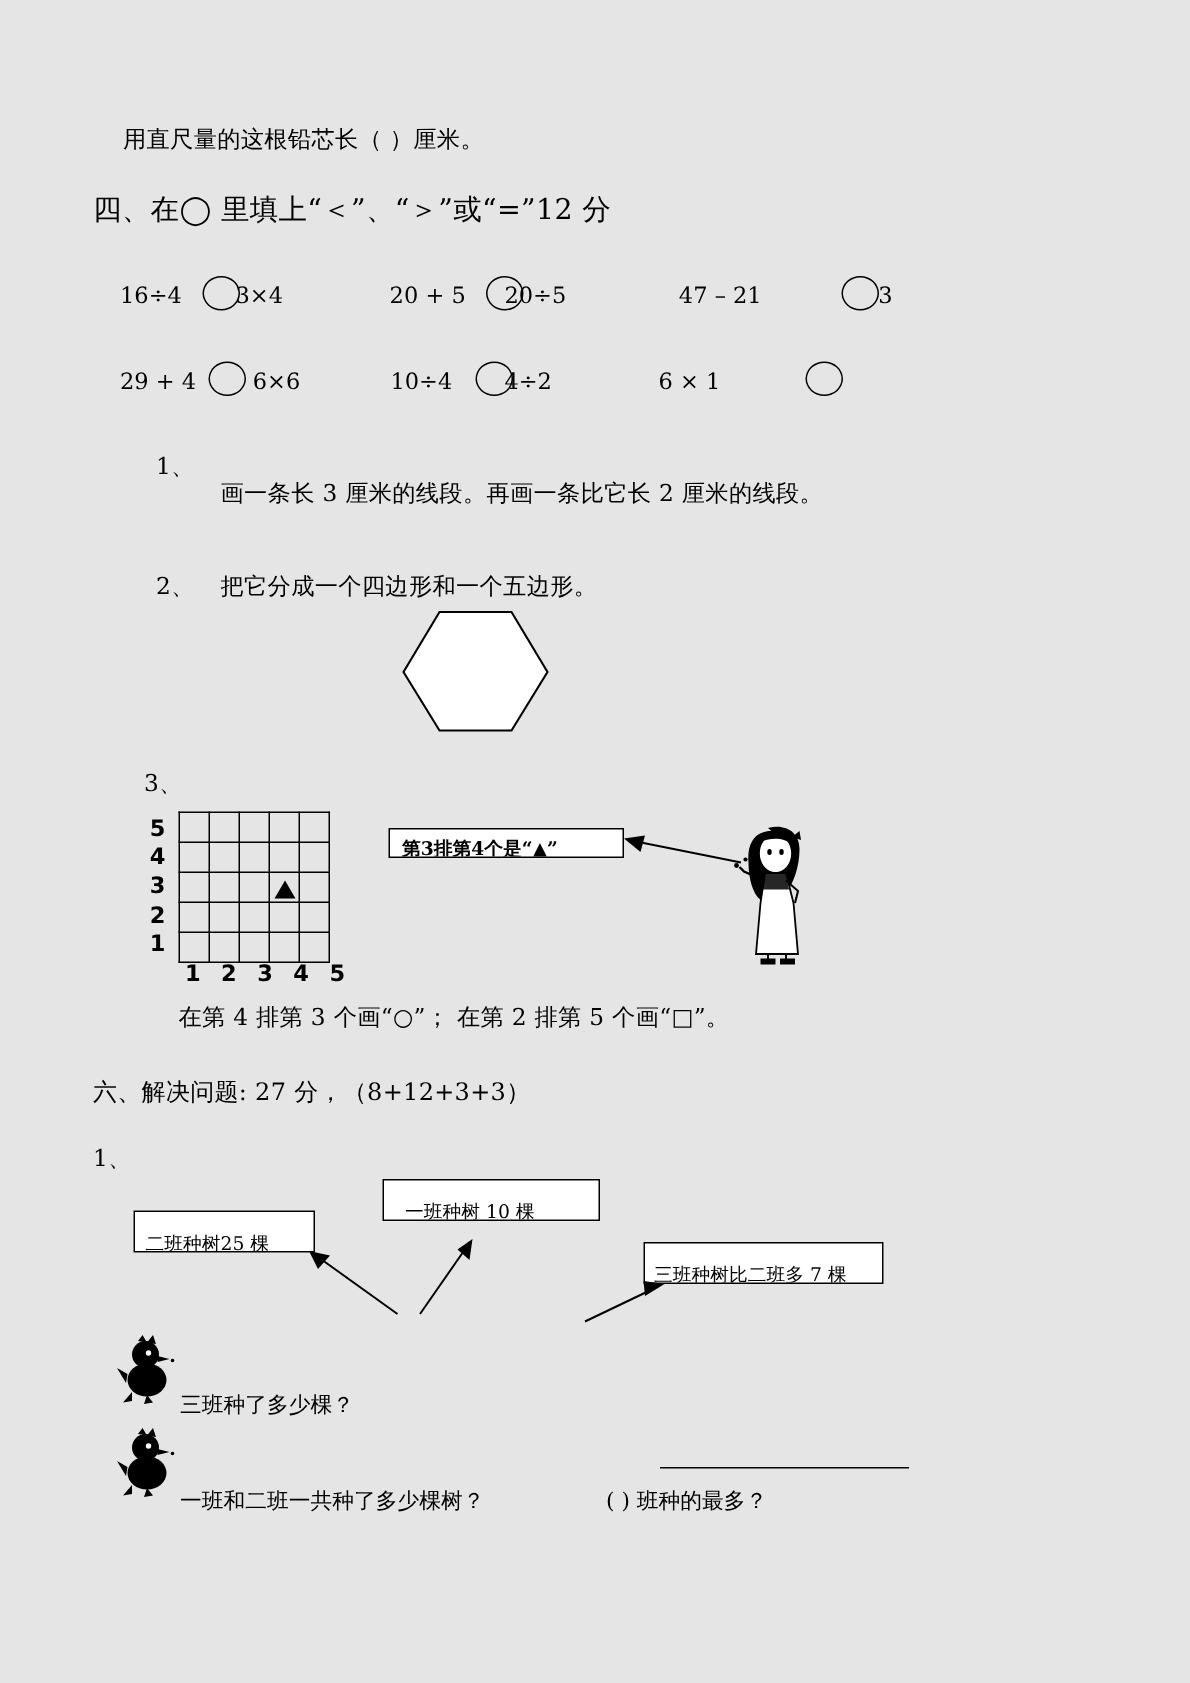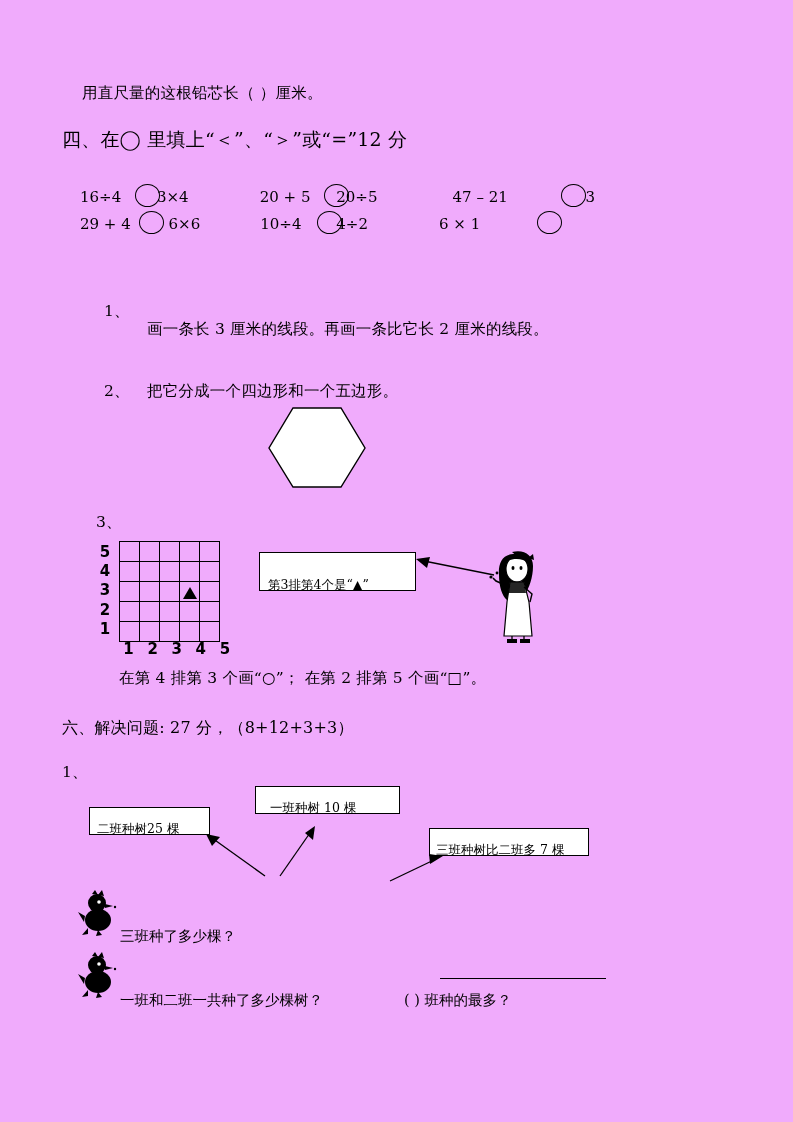--- a/index.html
+++ b/index.html
@@ -8,21 +8,21 @@
     background: #ffffff;
   }
   body {
     font-family: "DejaVu Sans", "Liberation Sans", sans-serif;
     color: #000000;
   }
   #page {
     position: relative;
     width: 793px;
     height: 1122px;
-    background: #f0abfc;
+    background: #e5e5e5;
     overflow: hidden;
   }
   .abs { position: absolute; }
 
   .line {
     font-family: "DejaVu Serif", "Liberation Serif", serif;
     font-size: 15.5px;
     color: #000;
     white-space: nowrap;
     letter-spacing: 0.2px;
@@ -137,21 +137,21 @@
 
   <div class="cmp-row" style="left:80px; top:211px;">
     <span class="cmp-cell">
       <span>29 + 4</span>
       <span class="circle" style="margin-left:3px;"></span><span style="margin-left:5px;">6×6</span>
     </span>
     <span class="cmp-cell" style="margin-left:55px;">
       <span>10÷4</span>
       <span class="circle" style="margin-left:11px;"></span><span style="margin-left:-6px;">4÷2</span>
     </span>
-    <span class="cmp-cell" style="margin-left:66px;">
+    <span class="cmp-cell" style="margin-left:66px;margin-top:30px;">
       <span>6 × 1</span>
       <span class="circle" style="margin-left:52px;"></span><span></span>
     </span>
   </div>
 
 
   <div class="abs line num-serif" style="left:104px; top:301px;">1、</div>
   <div class="abs line" style="left:147px; top:291px;margin-top:28px;">画一条长 3 厘米的线段。再画一条比它长 2 厘米的线段。</div>
 
   <div class="abs line num-serif" style="left:104px; top:381px;">2、</div>
@@ -218,21 +218,21 @@
   </div>
 
   <div class="gridwrap" style="left:119px; top:639px; white-space:nowrap;">
     <span class="axis-label" style="display:inline-block; width:19px;">1</span>
     <span class="axis-label" style="display:inline-block; width:19px;">2</span>
     <span class="axis-label" style="display:inline-block; width:19px;">3</span>
     <span class="axis-label" style="display:inline-block; width:19px;">4</span>
     <span class="axis-label" style="display:inline-block; width:19px;">5</span>
   </div>
 
-  <div class="callout" style="left:259px; top:552px; width:157px; height:39px;">
+  <div class="callout" style="left:259px; top:552px; width:157px; height:20px;font-weight:bold;">
     <span class="ctext">第3排第4个是“▲”</span>
   </div>
 
   <div class="abs" style="left:414px; top:555px;">
     <svg width="82" height="28" viewBox="0 0 82 28">
       <line x1="80" y1="20" x2="10" y2="6" stroke="#000" stroke-width="1.3"></line>
       <polygon points="2,4 16,2 13,13" fill="#000"></polygon>
     </svg>
   </div>
 

